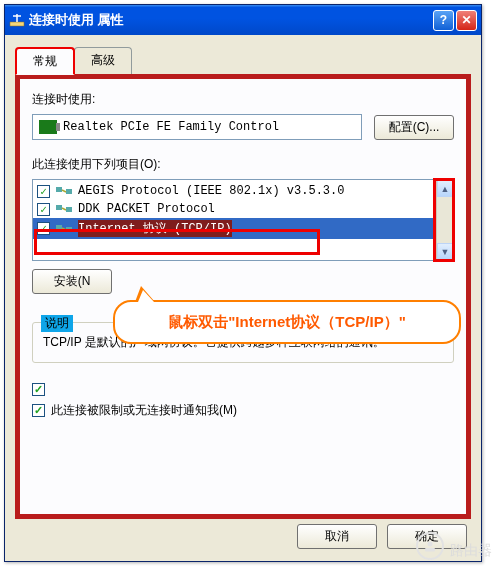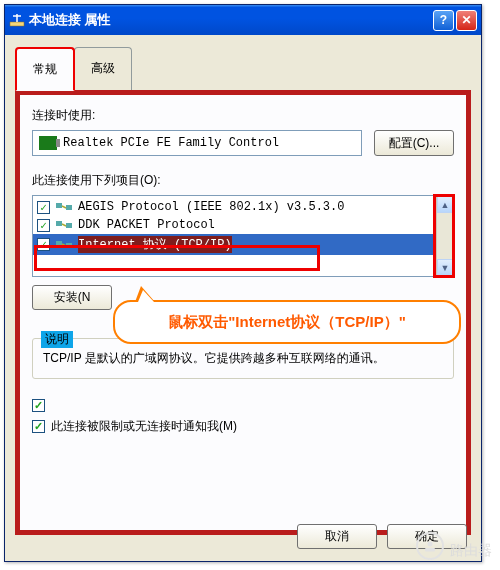--- a/index.html
+++ b/index.html
@@ -6,26 +6,26 @@
 body{font-family:"Microsoft YaHei",Tahoma,sans-serif;font-size:12px;background:#fff;width:500px;height:570px;position:relative;overflow:hidden}
 .window{width:478px;height:558px;margin:4px;background:#ece9d8;border:1px solid #0a246a;box-shadow:1px 1px 3px rgba(0,0,0,.3);position:relative}
 .titlebar{height:30px;background:linear-gradient(to bottom,#3b8ef0 0%,#0053e1 8%,#0053e1 45%,#0048c9 100%);display:flex;align-items:center;padding:0 4px;color:#fff}
 .title-icon{width:16px;height:16px;margin-right:4px;display:inline-flex;align-items:center}
 .title-text{flex:1;font-weight:bold;font-size:13px}
 .title-btns{display:flex;gap:2px}
 .title-btn{width:21px;height:21px;border:1px solid #fff;border-radius:3px;display:flex;align-items:center;justify-content:center;font-weight:bold;font-size:12px;color:#fff;cursor:pointer}
 .help-btn{background:linear-gradient(to bottom,#5aa3f5,#1060d6)}
 .close-btn{background:linear-gradient(to bottom,#f08078,#d42517)}
 .tabstrip{display:flex;padding:12px 10px 0 10px;position:relative}
-.tab{padding:12px 16px;background:#ece9d8;border:1px solid #919b9c;border-bottom:none;border-radius:4px 4px 0 0;margin-right:-1px;position:relative;cursor:pointer}
+.tab{padding:4px 16px;background:#ece9d8;border:1px solid #919b9c;border-bottom:none;border-radius:4px 4px 0 0;margin-right:-1px;position:relative;cursor:pointer}
 .tab.active{background:#fcfcfe;z-index:2;border-bottom:1px solid #fcfcfe;margin-bottom:-1px}
 .tab-red{border:2px solid #e00 !important;border-bottom:1px solid #fcfcfe !important}
 .panel{margin:0 10px 8px 10px;padding:12px;border:5px solid #b91c1c;background:#fcfcfe;min-height:445px}
 .label{margin-bottom:6px}
-.adapter-row{display:flex;gap:12px;margin-bottom:16px}
+.adapter-row{display:flex;gap:12px;align-items:center;margin-bottom:16px}
 .adapter-box{flex:1;background:#fff;border:1px solid #7f9db9;height:26px;display:flex;align-items:center;padding:0 6px;font-family:"Courier New",monospace}
 .nic-icon{width:18px;height:14px;background:#1a7a1a;margin-right:6px;display:inline-block;position:relative}
 .nic-icon::after{content:"";position:absolute;right:-3px;top:3px;width:4px;height:8px;background:#888}
 .btn{background:linear-gradient(to bottom,#fff,#ece9d8);border:1px solid #707070;border-radius:3px;padding:3px 10px;cursor:pointer;font-size:12px;min-width:80px}
 .items-wrap{position:relative;margin-bottom:8px}
 .items-box{background:#fff;border:1px solid #7f9db9;height:82px;display:flex}
 .items-list{flex:1;padding:2px 0}
 .item{display:flex;align-items:center;padding:2px 4px;gap:6px;font-family:"Courier New",monospace;font-size:12px}
 .chk{width:13px;height:13px;border:1px solid #1c5180;background:#fff;display:flex;align-items:center;justify-content:center;color:#21a121;font-size:11px;font-weight:bold}
 .proto-icon{width:16px;height:14px;position:relative}
@@ -55,21 +55,21 @@
 
 <div class="window">
   <div class="titlebar">
     <span class="title-icon">
       <svg viewBox="0 0 16 16">
           <rect x="1" y="10" width="14" height="4" fill="#f5d77a" stroke="#8a6d1e" stroke-width="0.5"></rect>
           <line x1="8" y1="2" x2="8" y2="10" stroke="#fff" stroke-width="1.5"></line>
           <line x1="4" y1="4" x2="12" y2="4" stroke="#fff" stroke-width="1.5"></line>
         </svg>
     </span>
-    <span class="title-text">本地连接 属性</span>
+    <span class="title-text">连接时使用 属性</span>
     <div class="title-btns">
       <div class="title-btn help-btn">?</div>
       <div class="title-btn close-btn">✕</div>
     </div>
   </div>
 
   <div class="tabstrip">
     <div class="tab active tab-red">常规</div>
     <div class="tab">高级</div>
   </div>

